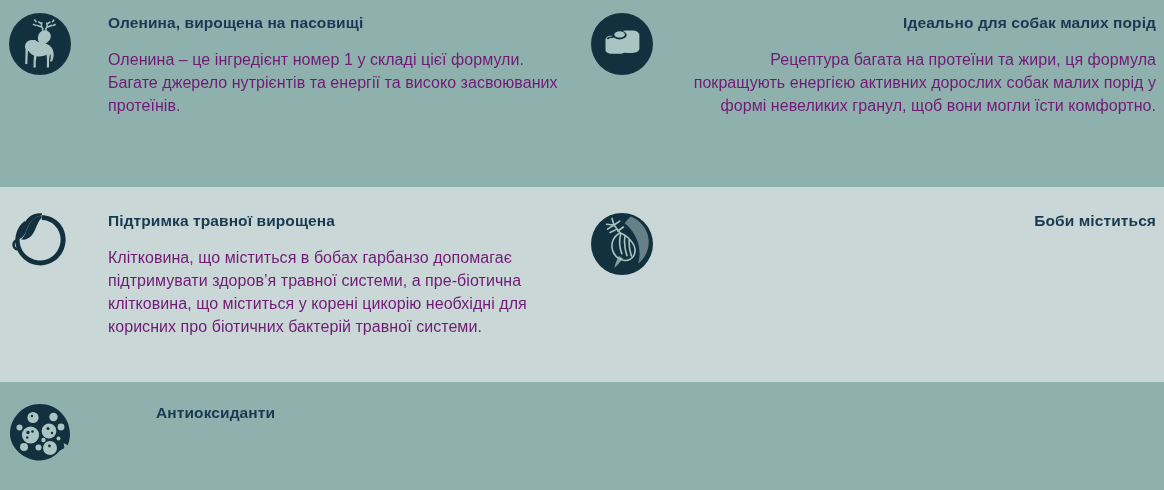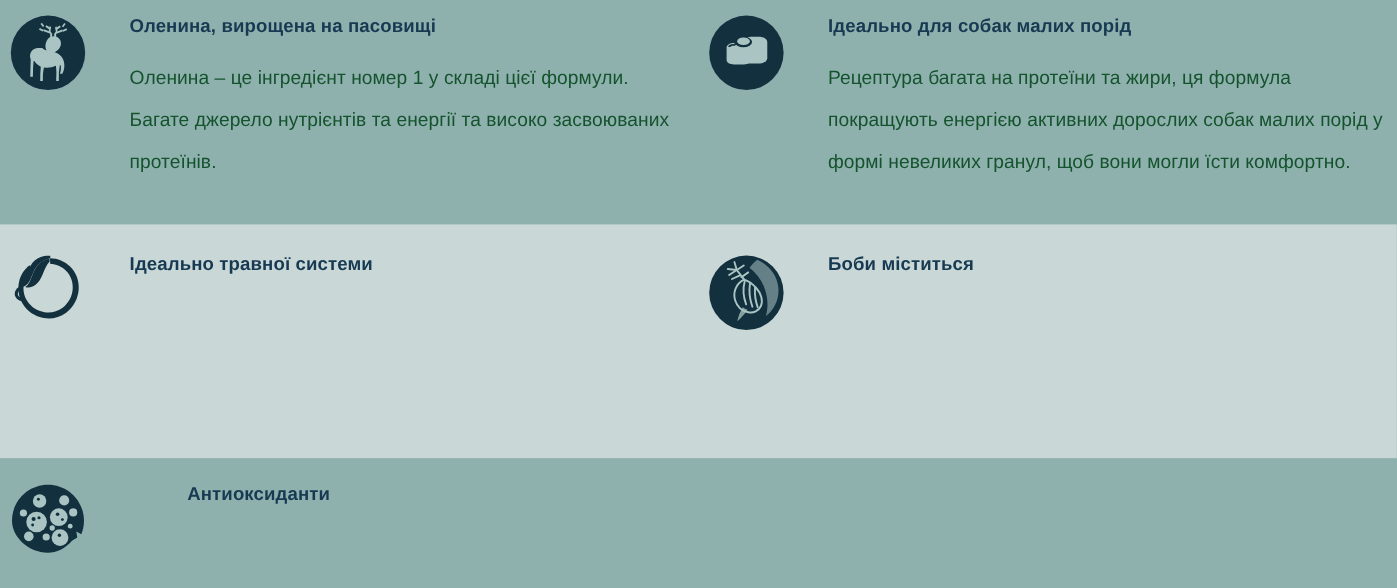--- a/index.html
+++ b/index.html
@@ -63,30 +63,30 @@
     font-weight: bold;
     color: #173a52;
     letter-spacing: 0.1px;
     line-height: 18px;
   }
   .body {
     margin: 0;
     padding-top: 16px;
     font-size: 16px;
     font-weight: normal;
-    color: #14532d;
-    line-height: 35px;
+    color: #701a75;
+    line-height: 23px;
     letter-spacing: 0.05px;
   }
   .r2 .txt { padding-top: 0; }
   .r2 .body { padding-top: 16px; }
   .r3 .body { padding-top: 13px; }
 
   
-  .cell-right .txt { padding-right: 2px; }
+  .cell-right .txt { padding-right: 2px; text-align: right; }
 </style>
 </head>
 <body>
 
 <div class="page">
 
   <div class="band band-teal band-row1 r1">
 
     <div class="cell cell-half">
       <span class="icon-wrap">
@@ -178,21 +178,22 @@
           <path d="M9.8 26.8 C8.0 27.0 6.2 28.0 5.2 29.6 C4.0 31.4 4.0 33.7 5.0 35.6
                    C5.9 37.3 7.6 38.5 9.5 38.8 L9.7 36.2 C8.6 36.0 7.7 35.3 7.2 34.3
                    C6.7 33.2 6.8 31.9 7.5 30.9 C8.2 29.9 9.4 29.3 10.6 29.3 Z" fill="#13303f"></path>
 
           <path d="M33.2 3.4 C28.8 4.2 25.0 6.6 22.4 10.2 C20.0 13.6 18.8 17.6 17.4 21.2
                    C16.4 23.8 15.0 26.0 13.0 27.2 C15.8 28.2 19.0 27.4 21.4 25.6
                    C24.4 23.4 26.2 20.0 27.6 16.6 C29.2 12.8 30.6 8.8 33.4 6.0 Z" fill="#13303f"></path>
         </svg>
       </span>
       <div class="txt">
-        <p class="title">Ідеально травної системи</p>
+        <p class="title">Підтримка травної вирощена</p>
+        <p class="body">Клітковина, що міститься в бобах гарбанзо  допомагає підтримувати здоров’я травної системи, а пре-біотична клітковина, що міститься у корені цикорію необхідні для корисних про біотичних бактерій травної системи.</p>
       </div>
     </div>
 
     <div class="cell cell-half cell-right">
       <span class="icon-wrap">
         <svg viewBox="0 0 64 64" xmlns="http://www.w3.org/2000/svg">
           <circle cx="32" cy="32" r="31" fill="#13303f"></circle>
 
           <path d="M41 4.5 C50.5 8.3 57.5 17.0 58.6 27.2 C59.6 36.6 55.6 45.8 48.2 51.4
                    C50.2 44.4 50.0 36.8 47.6 29.6 C45.2 22.2 40.6 15.8 34.6 11.2

